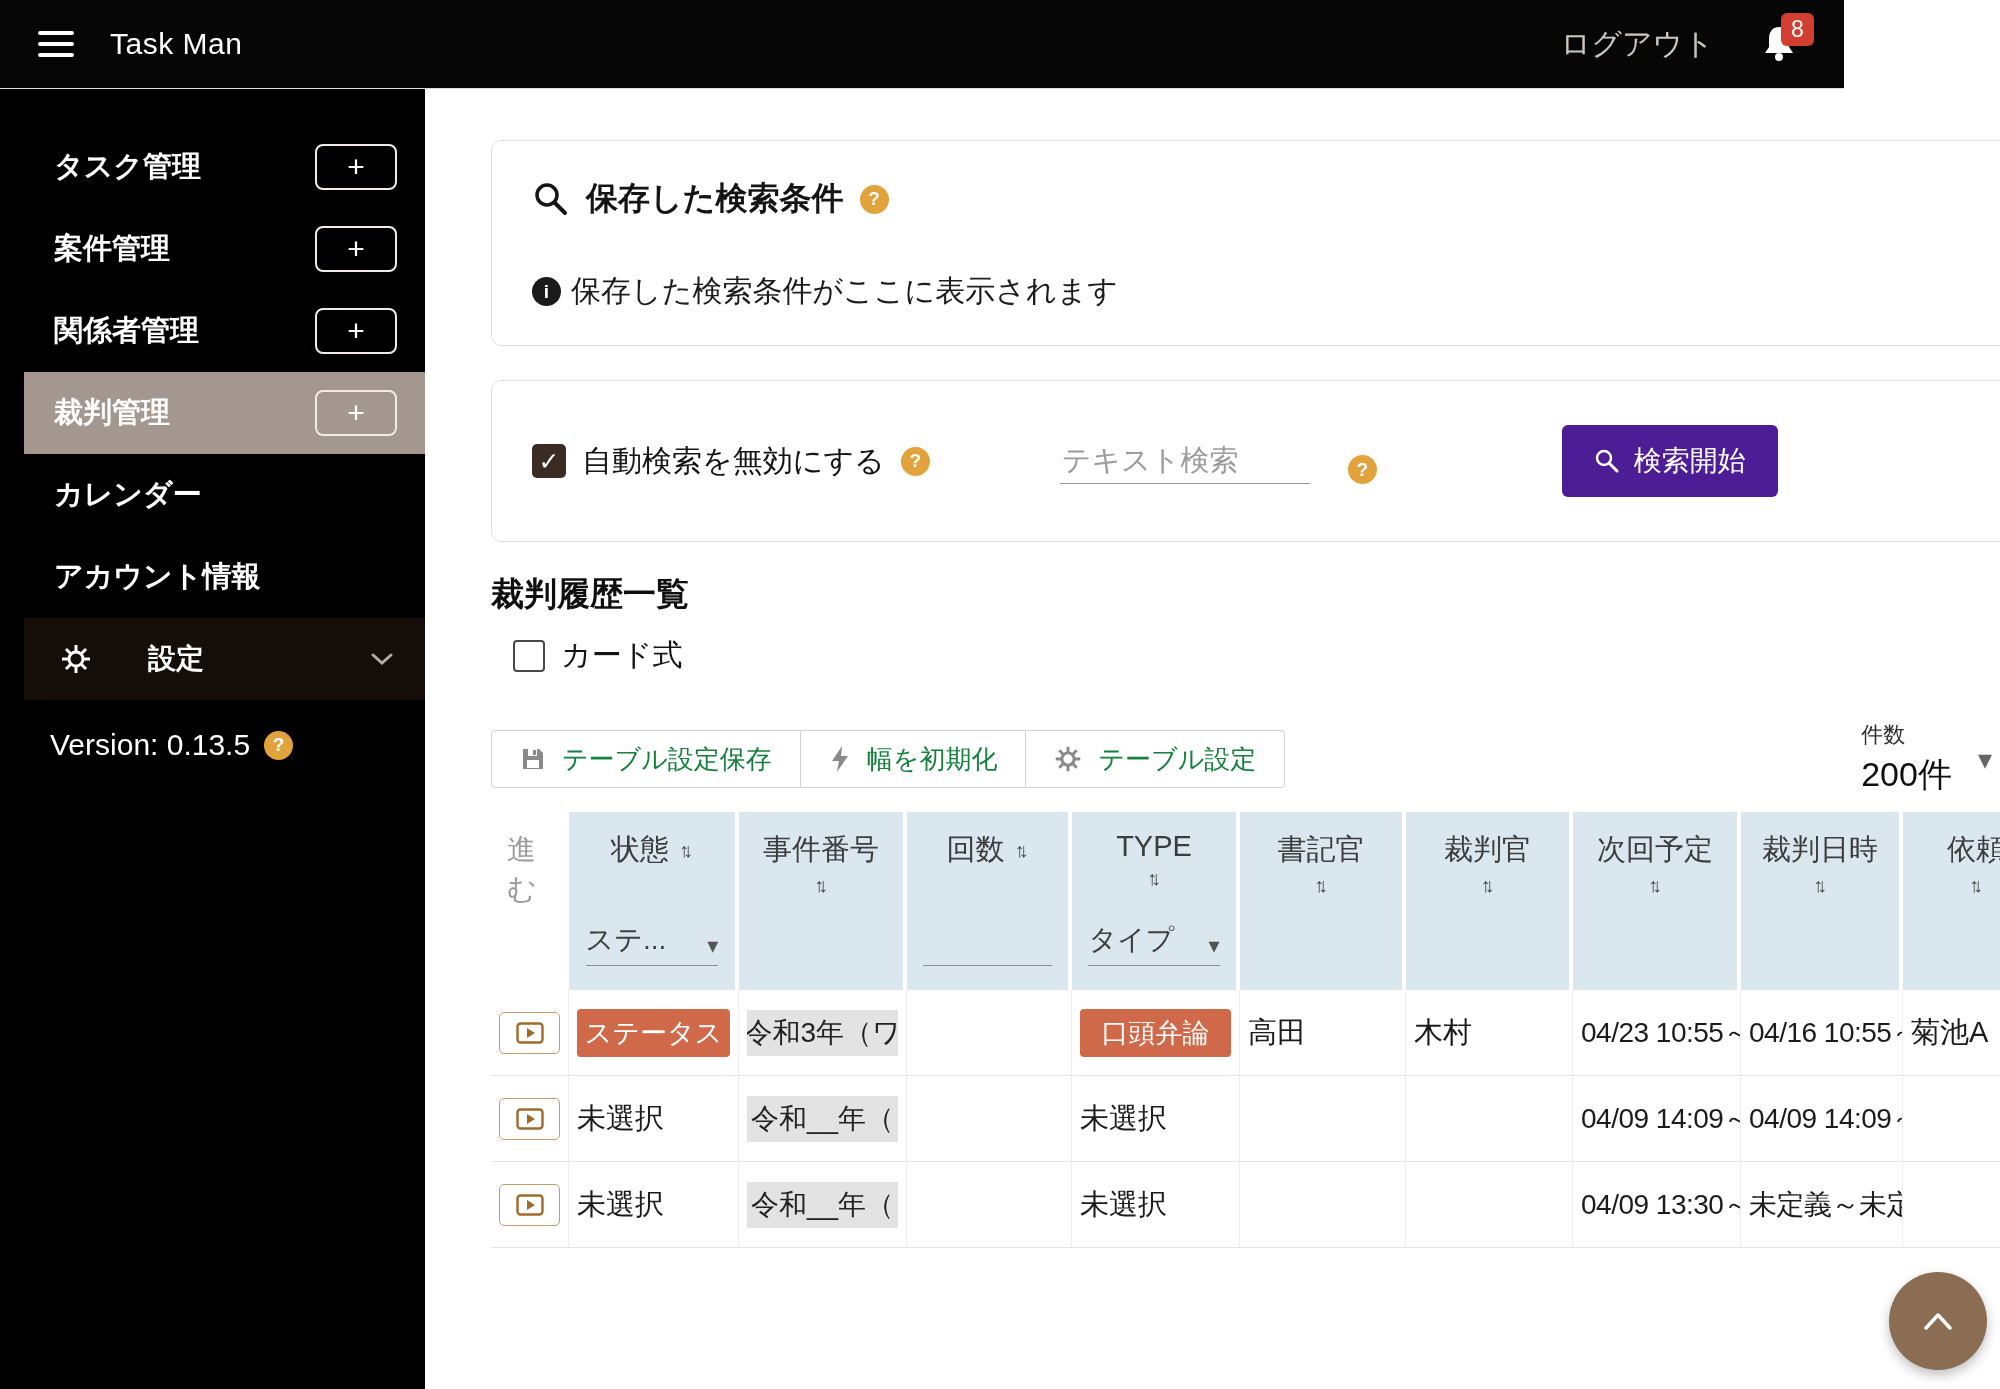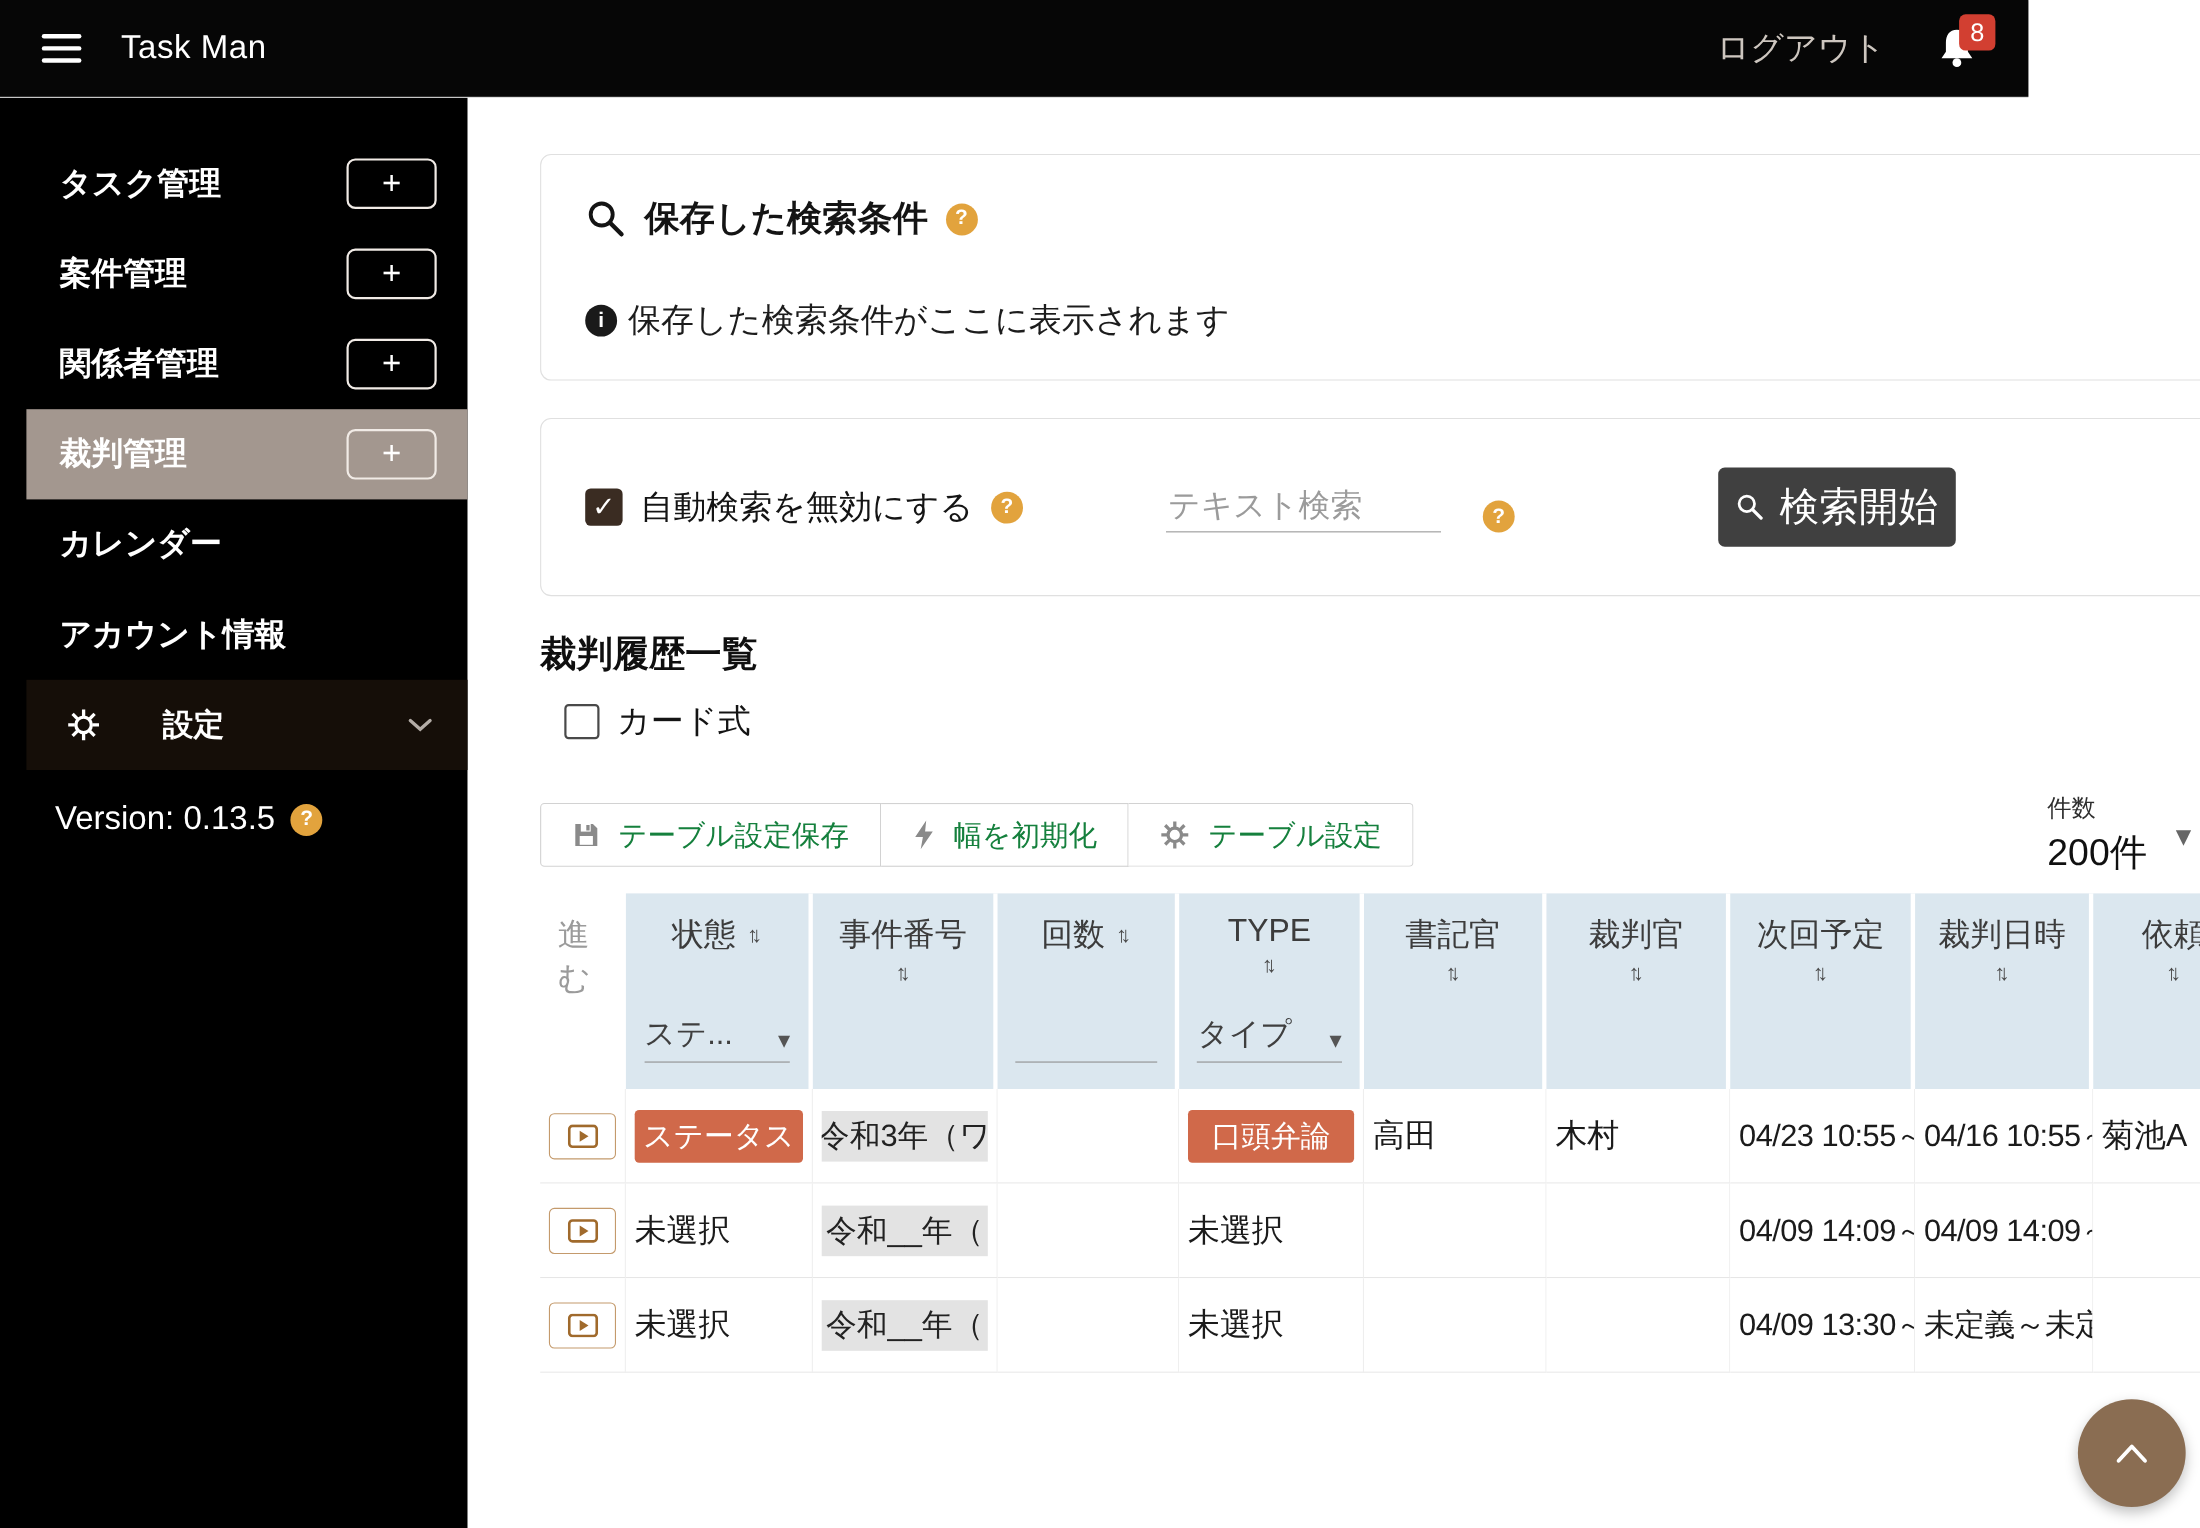--- a/index.html
+++ b/index.html
@@ -86,22 +86,22 @@
   .checkbox.checked { background:#3a2c22; color:#fff; display:flex; align-items:center; justify-content:center; font-size:25px; }
   .checkbox.unchecked { width:32px; height:32px; background:#fff; border:2px solid #494949; border-radius:4px; }
   .text-search { margin-left:130px; display:flex; align-items:flex-end; gap:38px; }
   .text-search input {
     border:none; border-bottom:1px solid #999; width:250px; font-size:29px;
     padding:6px 2px; outline:none; color:#333; background:transparent;
     font-family:inherit;
   }
   .text-search input::placeholder { color:#9b9b9b; }
   .start-btn {
-    margin-left:185px; width:216px; height:72px; background:#404040; border:none;
-    border-radius:6px; color:#fff; font-size:36px; display:flex; align-items:center;
+    margin-left:185px; width:216px; height:72px; background:#4c1d95; border:none;
+    border-radius:6px; color:#fff; font-size:28px; display:flex; align-items:center;
     justify-content:center; gap:14px; cursor:pointer; font-family:inherit;
   }
 
   .section-title { margin:30px 0 0 30px; font-size:33px; font-weight:700; color:#0f0f0f; }
   .card-toggle { margin:18px 0 0 52px; }
 
   .toolbar-row { margin:44px 16px 0 30px; display:flex; align-items:center; }
   .btn-group { display:flex; }
   .tool-btn {
     height:58px; padding:0 28px; background:#fff; border:1px solid #d2d2d2;

